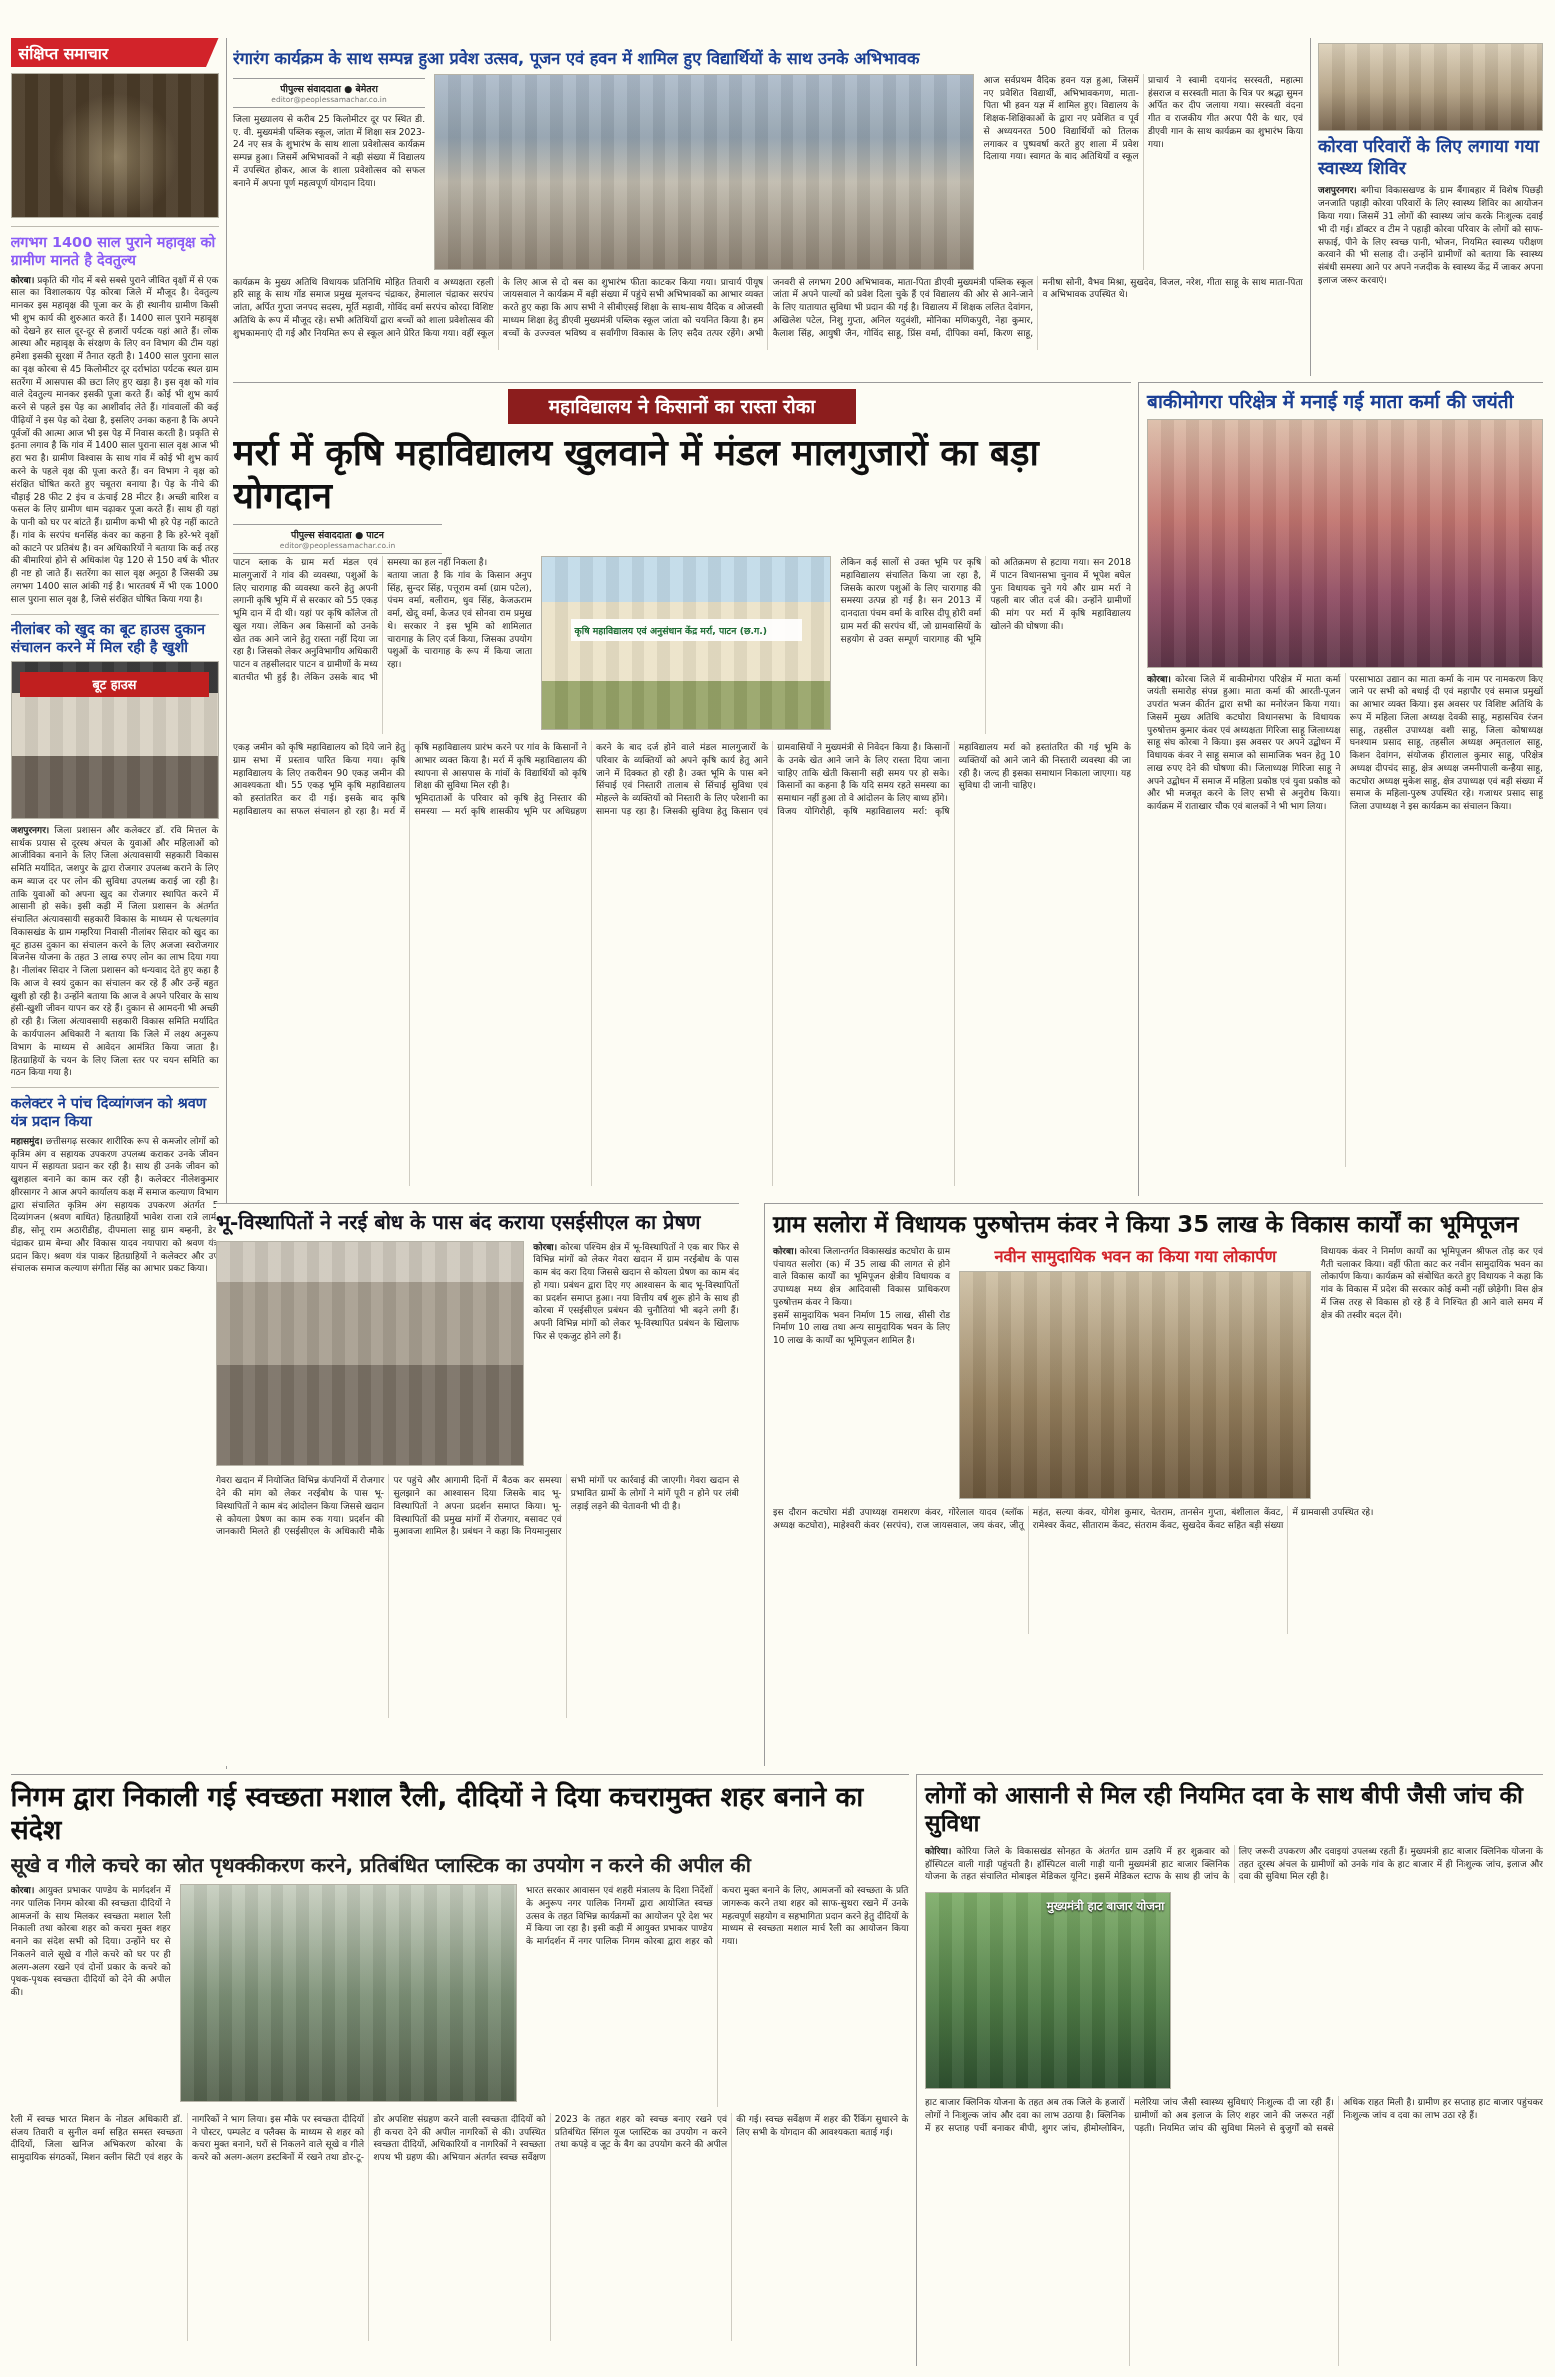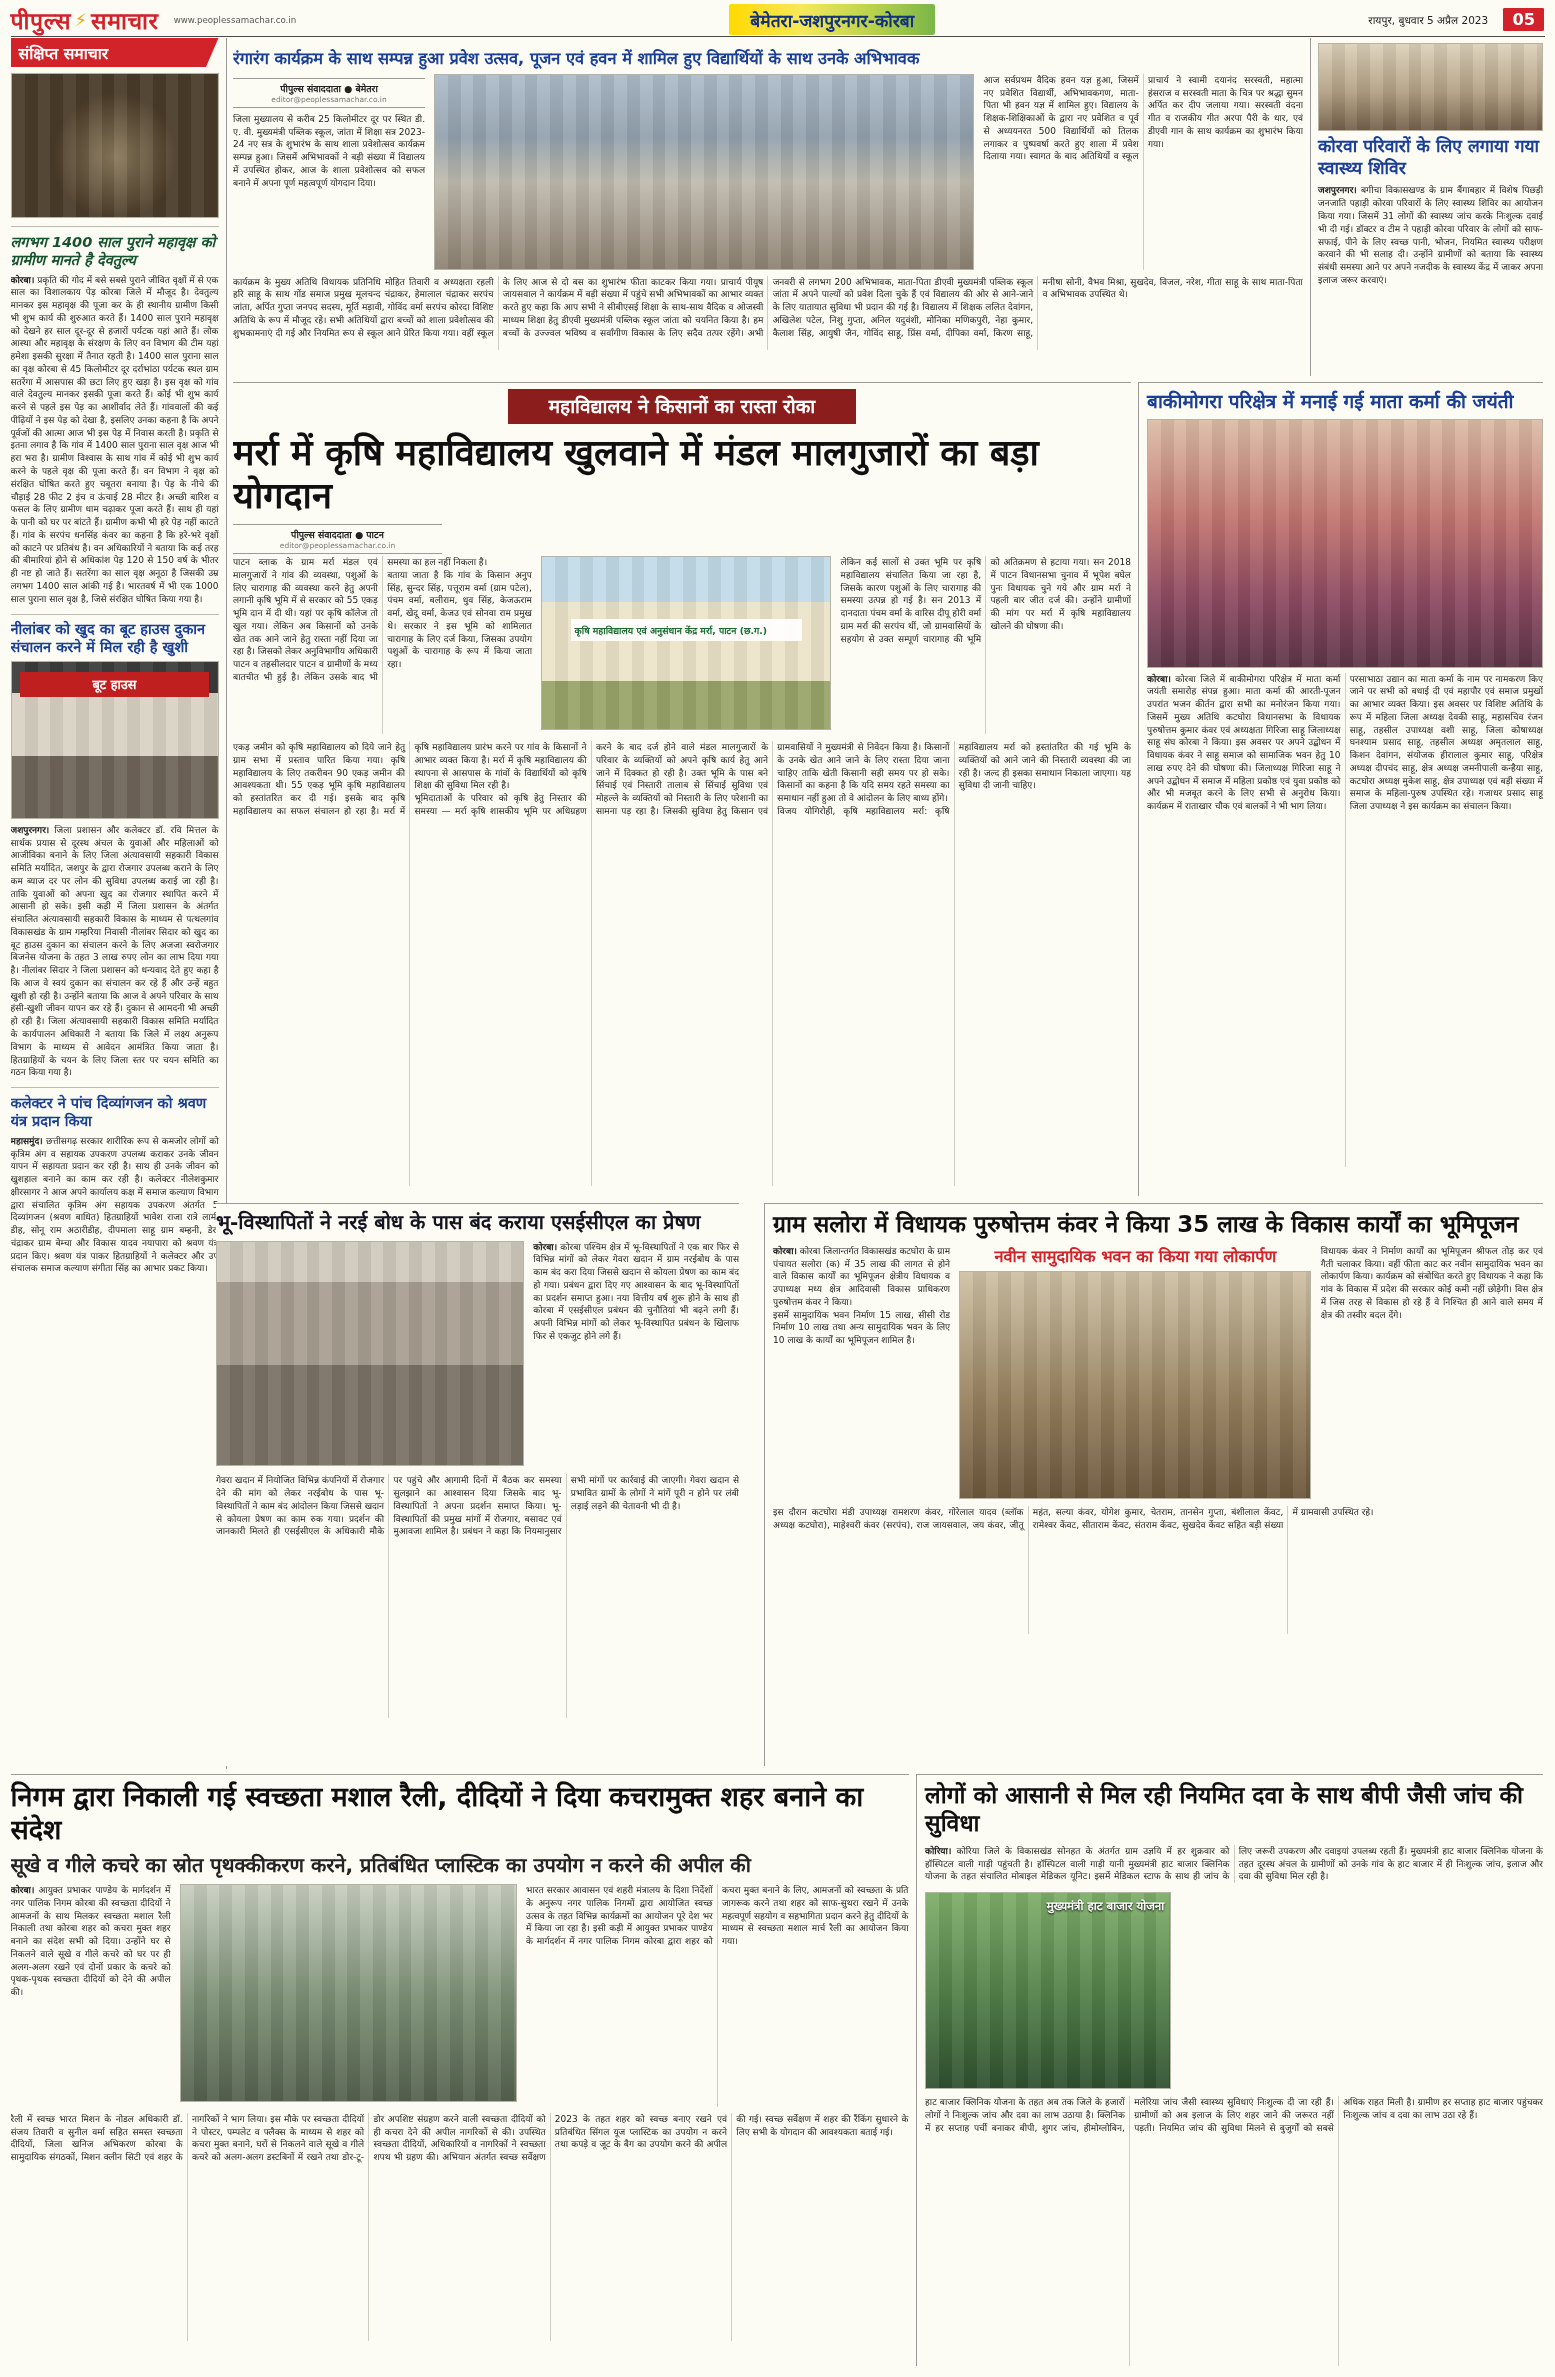--- a/index.html
+++ b/index.html
@@ -55,21 +55,21 @@
   .board { position:absolute; left:10%; right:10%; top:36%; background:rgba(255,255,255,.92);
            color:#1d6b32; font-weight:bold; font-size:9.3px; text-align:left; padding:4.6px 3.5px; z-index:2; }
   .photo-overlay { position:absolute; top:4.6px; right:5.8px; color:#fff; font-weight:bold;
                    font-size:11.6px; text-shadow:0 0.6px 1.7px #000; z-index:2; }
 
   
   .briefs { left:10.5px; top:38px; width:216px; height:1731px; border-right:0.6px solid #9a9a9a; padding-right:7px; }
   .briefs-header { background:#d2232a; color:#fff; font-weight:bold; font-size:15.7px;
                    padding:3.5px 8.1px; clip-path:polygon(0 0,100% 0,94% 100%,0 100%); margin-bottom:5.8px; }
   .brief-hl { font-size:14.5px; line-height:1.25; margin-top:8.1px; padding-top:5.8px; border-top:0.6px solid #bdbab0; }
-  .hl-dark { color:#14532d;font-style:italic; }
+  .hl-dark { color:#8b5cf6; }
   .hl-blue { color:#1b3f94; }
   .briefs .photo { height:145px; margin-top:4.6px; }
   .briefs .ph-shop { height:158px; }
 
   
   .dav { left:233px; top:38px; width:1070px; height:338px; padding-top:4.6px; }
   .dav-hl { color:#d2232a; font-size:25px; font-weight:bold; line-height:1.15; }
   .dav-sub { color:#1b3f94; font-size:16.3px; font-weight:bold; margin-top:4.6px; }
   .dav .row { margin-top:4.6px; }
   .dav .col-left { width:192px; flex:none; }
@@ -138,31 +138,20 @@
   .haat .row { margin-top:7px;flex-direction:column; }
   .haat .col-l { flex:1; height:202px; }
   .haat .photo { width:246px; height:197px; flex:none; }
   .haat .tail { height:273px; margin-top:7px; }
 </style>
 </head>
 <body>
 
 <div class="page">
 
-  <header class="masthead">
-    <div class="logo">
-      <span>पीपुल्स</span>
-      <span class="bolt">⚡</span>
-      <span>समाचार</span>
-    </div>
-    <div class="url">www.peoplessamachar.co.in</div>
-    <div class="edition">बेमेतरा-जशपुरनगर-कोरबा</div>
-    <div class="date">रायपुर, बुधवार 5 अप्रैल 2023</div>
-    <div class="pagenum">05</div>
-  </header>
 
   <aside class="briefs">
     <div class="briefs-header">संक्षिप्त समाचार</div>
     <figure class="photo ph-tree"></figure>
     <h3 class="brief-hl hl-dark">लगभग 1400 साल पुराने महावृक्ष को ग्रामीण मानते है देवतुल्य</h3>
     <p class="body-text"><b class="dl">कोरबा।</b> <span>प्रकृति की गोद में बसे सबसे पुराने जीवित वृक्षों में से एक साल का विशालकाय पेड़ कोरबा जिले में मौजूद है। देवतुल्य मानकर इस महावृक्ष की पूजा कर के ही स्थानीय ग्रामीण किसी भी शुभ कार्य की शुरुआत करते हैं। 1400 साल पुराने महावृक्ष को देखने हर साल दूर-दूर से हजारों पर्यटक यहां आते हैं। लोक आस्था और महावृक्ष के संरक्षण के लिए वन विभाग की टीम यहां हमेशा इसकी सुरक्षा में तैनात रहती है। 1400 साल पुराना साल का वृक्ष कोरबा से 45 किलोमीटर दूर दर्राभांठा पर्यटक स्थल ग्राम सतरेंगा में आसपास की छटा लिए हुए खड़ा है। इस वृक्ष को गांव वाले देवतुल्य मानकर इसकी पूजा करते हैं। कोई भी शुभ कार्य करने से पहले इस पेड़ का आशीर्वाद लेते हैं। गांववालों की कई पीढ़ियों ने इस पेड़ को देखा है, इसलिए उनका कहना है कि अपने पूर्वजों की आत्मा आज भी इस पेड़ में निवास करती है। प्रकृति से इतना लगाव है कि गांव में 1400 साल पुराना साल वृक्ष आज भी हरा भरा है। ग्रामीण विश्वास के साथ गांव में कोई भी शुभ कार्य करने के पहले वृक्ष की पूजा करते हैं। वन विभाग ने वृक्ष को संरक्षित घोषित करते हुए चबूतरा बनाया है। पेड़ के नीचे की चौड़ाई 28 फीट 2 इंच व ऊंचाई 28 मीटर है। अच्छी बारिश व फसल के लिए ग्रामीण धाम चढ़ाकर पूजा करते हैं। साथ ही यहां के पानी को घर पर बांटते हैं। ग्रामीण कभी भी हरे पेड़ नहीं काटते हैं। गांव के सरपंच धनसिंह कंवर का कहना है कि हरे-भरे वृक्षों को काटने पर प्रतिबंध है। वन अधिकारियों ने बताया कि कई तरह की बीमारियां होने से अधिकांश पेड़ 120 से 150 वर्ष के भीतर ही नष्ट हो जाते हैं। सतरेंगा का साल वृक्ष अनूठा है जिसकी उम्र लगभग 1400 साल आंकी गई है। भारतवर्ष में भी एक 1000 साल पुराना साल वृक्ष है, जिसे संरक्षित घोषित किया गया है।</span></p>
     <h3 class="brief-hl hl-blue">नीलांबर को खुद का बूट हाउस दुकान संचालन करने में मिल रही है खुशी</h3>
     <figure class="photo ph-shop">
       <div class="shop-sign">बूट हाउस</div>
     </figure>

